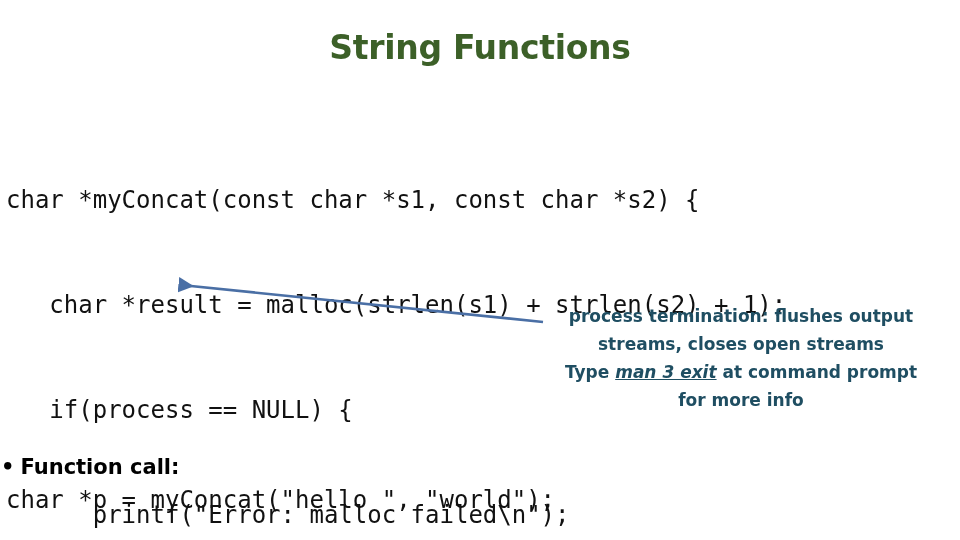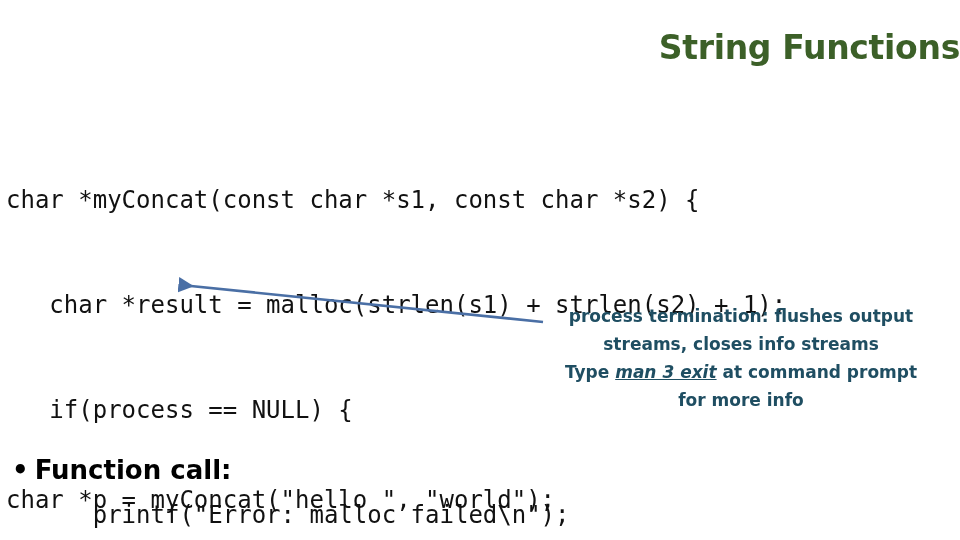--- a/index.html
+++ b/index.html
@@ -19,21 +19,21 @@
     left: 0; top: 0;
     width: 960px;
     height: 540px;
     background: #ffffff;
   }
   #slide-title {
     position: absolute;
     left: 0;
     top: 28px;
     width: 960px;
-    text-align: right;
+    text-align: center;
     font-family: "DejaVu Sans", sans-serif;
     font-weight: bold;
     font-size: 33px;
     letter-spacing: -0.3px;
     color: #3c6028;
     white-space: nowrap;
   }
   #code-block {
     position: absolute;
     left: 6px;
@@ -44,25 +44,25 @@
     line-height: 35px;
     color: #111111;
     white-space: pre;
   }
   .code-line {
     white-space: pre;
     height: 35px;
   }
   #bullet-line {
     position: absolute;
-    left: 12px;
+    left: 1px;
     top: 455px;
     font-family: "DejaVu Sans", sans-serif;
     font-weight: bold;
-    font-size: 26px;
+    font-size: 21px;
     color: #000000;
     white-space: nowrap;
   }
   #bullet-line .bullet-dot {
     display: inline-block;
     margin-right: 6px;
   }
   #call-line {
     position: absolute;
     left: 6px;
@@ -119,21 +119,21 @@
   </div>
 
   <div id="bullet-line">
     <span class="bullet-dot">•</span><span>Function call:</span>
   </div>
 
   <div id="call-line">char *p = myConcat("hello ", "world");</div>
 
   <div id="annotation">
     <div class="ann-line">process termination: flushes output</div>
-    <div class="ann-line">streams, closes info streams</div>
+    <div class="ann-line">streams, closes open streams</div>
     <div class="ann-line"><span>Type </span><span class="ann-italic">man 3 exit</span><span> at command prompt</span></div>
     <div class="ann-line">for more info</div>
   </div>
 
   <svg id="arrow-svg" viewBox="0 0 390 60">
     <defs>
       <marker id="arrowhead" markerWidth="6" markerHeight="6" refX="5" refY="3" orient="auto">
         <path d="M6,0 L6,6 L0,3 Z" fill="#4a6fa5"></path>
       </marker>
     </defs>

